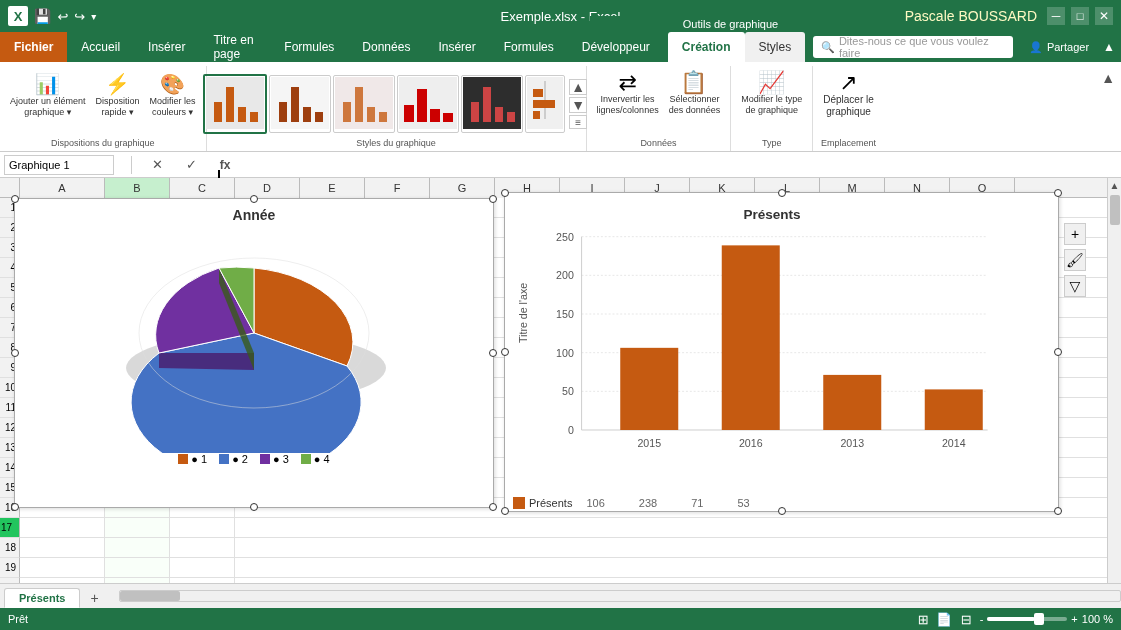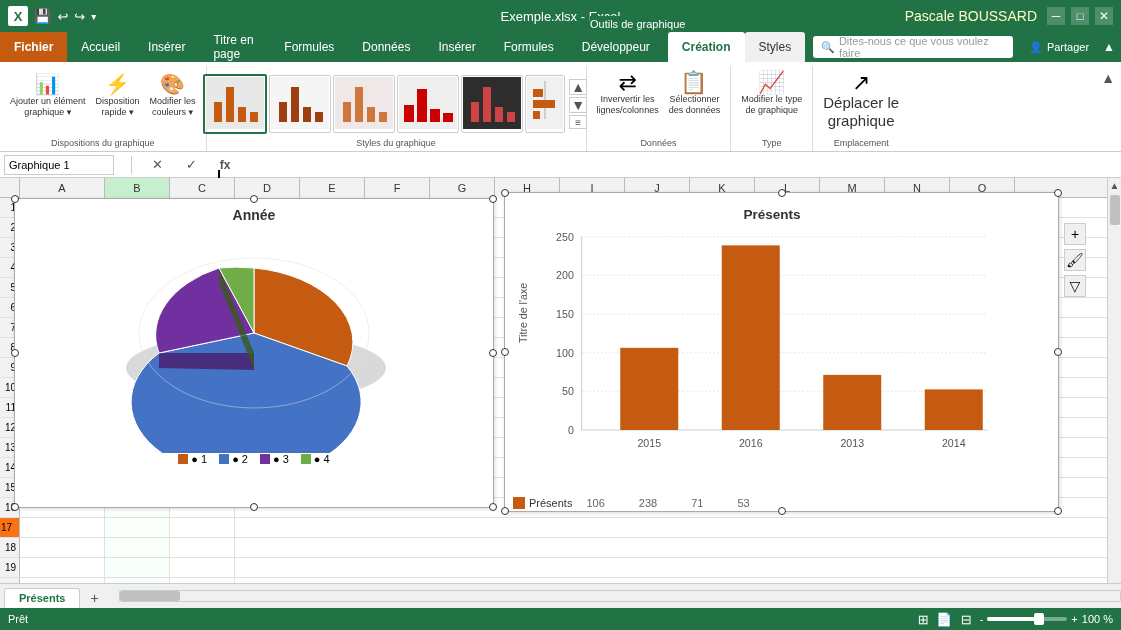--- a/index.html
+++ b/index.html
@@ -52,21 +52,21 @@
     <div style="padding:0 14px;font-size:12px;cursor:pointer;color:#fff;display:flex;align-items:center;">Données</div>
     <div style="padding:0 14px;font-size:12px;cursor:pointer;color:#fff;display:flex;align-items:center;">Insérer</div>
     <div style="padding:0 14px;font-size:12px;cursor:pointer;color:#fff;display:flex;align-items:center;">Formules</div>
     <div style="padding:0 14px;font-size:12px;cursor:pointer;color:#fff;display:flex;align-items:center;">Développeur</div>
 
     <div style="flex:1;display:flex;align-items:flex-end;justify-content:flex-start;padding-left:4px;">
       <div style="padding:4px 14px;font-size:12px;cursor:pointer;background:#fff;color:#217346;font-weight:700;border-radius:3px 3px 0 0;height:100%;display:flex;align-items:center;">Création</div>
       <div style="padding:4px 14px;font-size:12px;cursor:pointer;background:#f0f0f0;color:#333;border-radius:3px 3px 0 0;height:100%;display:flex;align-items:center;">Styles</div>
     </div>
 
-    <div style="position:absolute;top:-16px;right:250px;left:590px;text-align:left;font-size:11px;color:#fff;background:#217346;padding:2px 0;">Outils de graphique</div>
+    <div style="position:absolute;top:-16px;right:250px;left:590px;text-align:center;font-size:11px;color:#fff;background:#217346;padding:2px 0;">Outils de graphique</div>
 
     <div style="display:flex;align-items:center;gap:4px;background:#fff;border-radius:3px;padding:2px 8px;margin:4px 8px;height:22px;min-width:200px;">
       <span style="font-size:11px;color:#555;">🔍</span>
       <span style="font-size:11px;color:#999;">Dites-nous ce que vous voulez faire</span>
     </div>
 
     <div style="display:flex;align-items:center;gap:4px;color:#fff;font-size:11px;padding:0 8px;cursor:pointer;">
       <span>👤</span>
 
       <span>Partager</span>
@@ -175,21 +175,21 @@
           <div style="font-size:9px;color:#333;text-align:center;line-height:1.2;">Modifier le type<br>de graphique</div>
         </div>
       </div>
       <div style="font-size:9px;color:#555;text-align:center;padding-bottom:3px;margin-top:auto;">Type</div>
     </div>
 
     <div style="display:flex;flex-direction:column;align-items:center;padding:0 6px;">
       <div style="display:flex;gap:2px;flex:1;align-items:flex-start;padding-top:4px;">
         <div style="display:flex;flex-direction:column;align-items:center;cursor:pointer;padding:2px 4px;min-width:52px;">
           <div style="font-size:22px;line-height:1;">↗</div>
-          <div style="font-size:15px;color:#333;text-align:center;line-height:1.2;">Déplacer le<br>graphique</div>
+          <div style="font-size:10px;color:#333;text-align:center;line-height:1.2;">Déplacer le<br>graphique</div>
         </div>
       </div>
       <div style="font-size:9px;color:#555;text-align:center;padding-bottom:3px;margin-top:auto;">Emplacement</div>
     </div>
 
     <div style="margin-left:auto;padding:4px 6px;cursor:pointer;font-size:14px;color:#555;align-self:flex-start;">▲</div>
   </div>
 
   <div style="height:26px;background:#fff;border-bottom:1px solid #ccc;display:flex;align-items:center;padding:0 4px;gap:17px;">
     <div style="width:110px;border:1px solid #ccc;height:20px;padding:0 4px;font-size:11px;display:flex;align-items:center;cursor:pointer;">Graphique 1</div>
@@ -341,21 +341,21 @@
     <div style="flex:1;border-bottom:1px solid #e0e0e0;"></div>
   </div>
             <div style="display:flex;height:20px;flex-shrink:0;">
     <div style="width:20px;background:#f2f2f2;border-right:1px solid #bbb;border-bottom:1px solid #e0e0e0;display:flex;align-items:center;justify-content:flex-end;padding-right:3px;font-size:10px;flex-shrink:0;">16</div>
     <div style="width:85px;border-right:1px solid #e0e0e0;border-bottom:1px solid #e0e0e0;flex-shrink:0;"></div>
     <div style="width:65px;background:#f9fff9;border-right:1px solid #e0e0e0;border-bottom:1px solid #e0e0e0;flex-shrink:0;"></div>
     <div style="width:65px;border-right:1px solid #e0e0e0;border-bottom:1px solid #e0e0e0;flex-shrink:0;"></div>
     <div style="flex:1;border-bottom:1px solid #e0e0e0;"></div>
   </div>
             <div style="display:flex;height:20px;flex-shrink:0;">
-    <div style="width:20px;background:#f97316;border-right:1px solid #bbb;border-bottom:1px solid #e0e0e0;display:flex;align-items:center;justify-content:flex-end;padding-right:7px;font-size:10px;flex-shrink:0;">17</div>
+    <div style="width:20px;background:#22c55e;border-right:1px solid #bbb;border-bottom:1px solid #e0e0e0;display:flex;align-items:center;justify-content:flex-end;padding-right:7px;font-size:10px;flex-shrink:0;">17</div>
     <div style="width:85px;border-right:1px solid #e0e0e0;border-bottom:1px solid #e0e0e0;flex-shrink:0;"></div>
     <div style="width:65px;background:#f9fff9;border-right:1px solid #e0e0e0;border-bottom:1px solid #e0e0e0;flex-shrink:0;"></div>
     <div style="width:65px;border-right:1px solid #e0e0e0;border-bottom:1px solid #e0e0e0;flex-shrink:0;"></div>
     <div style="flex:1;border-bottom:1px solid #e0e0e0;"></div>
   </div>
             <div style="display:flex;height:20px;flex-shrink:0;">
     <div style="width:20px;background:#f2f2f2;border-right:1px solid #bbb;border-bottom:1px solid #e0e0e0;display:flex;align-items:center;justify-content:flex-end;padding-right:3px;font-size:10px;flex-shrink:0;">18</div>
     <div style="width:85px;border-right:1px solid #e0e0e0;border-bottom:1px solid #e0e0e0;flex-shrink:0;"></div>
     <div style="width:65px;background:#f9fff9;border-right:1px solid #e0e0e0;border-bottom:1px solid #e0e0e0;flex-shrink:0;"></div>
     <div style="width:65px;border-right:1px solid #e0e0e0;border-bottom:1px solid #e0e0e0;flex-shrink:0;"></div>

